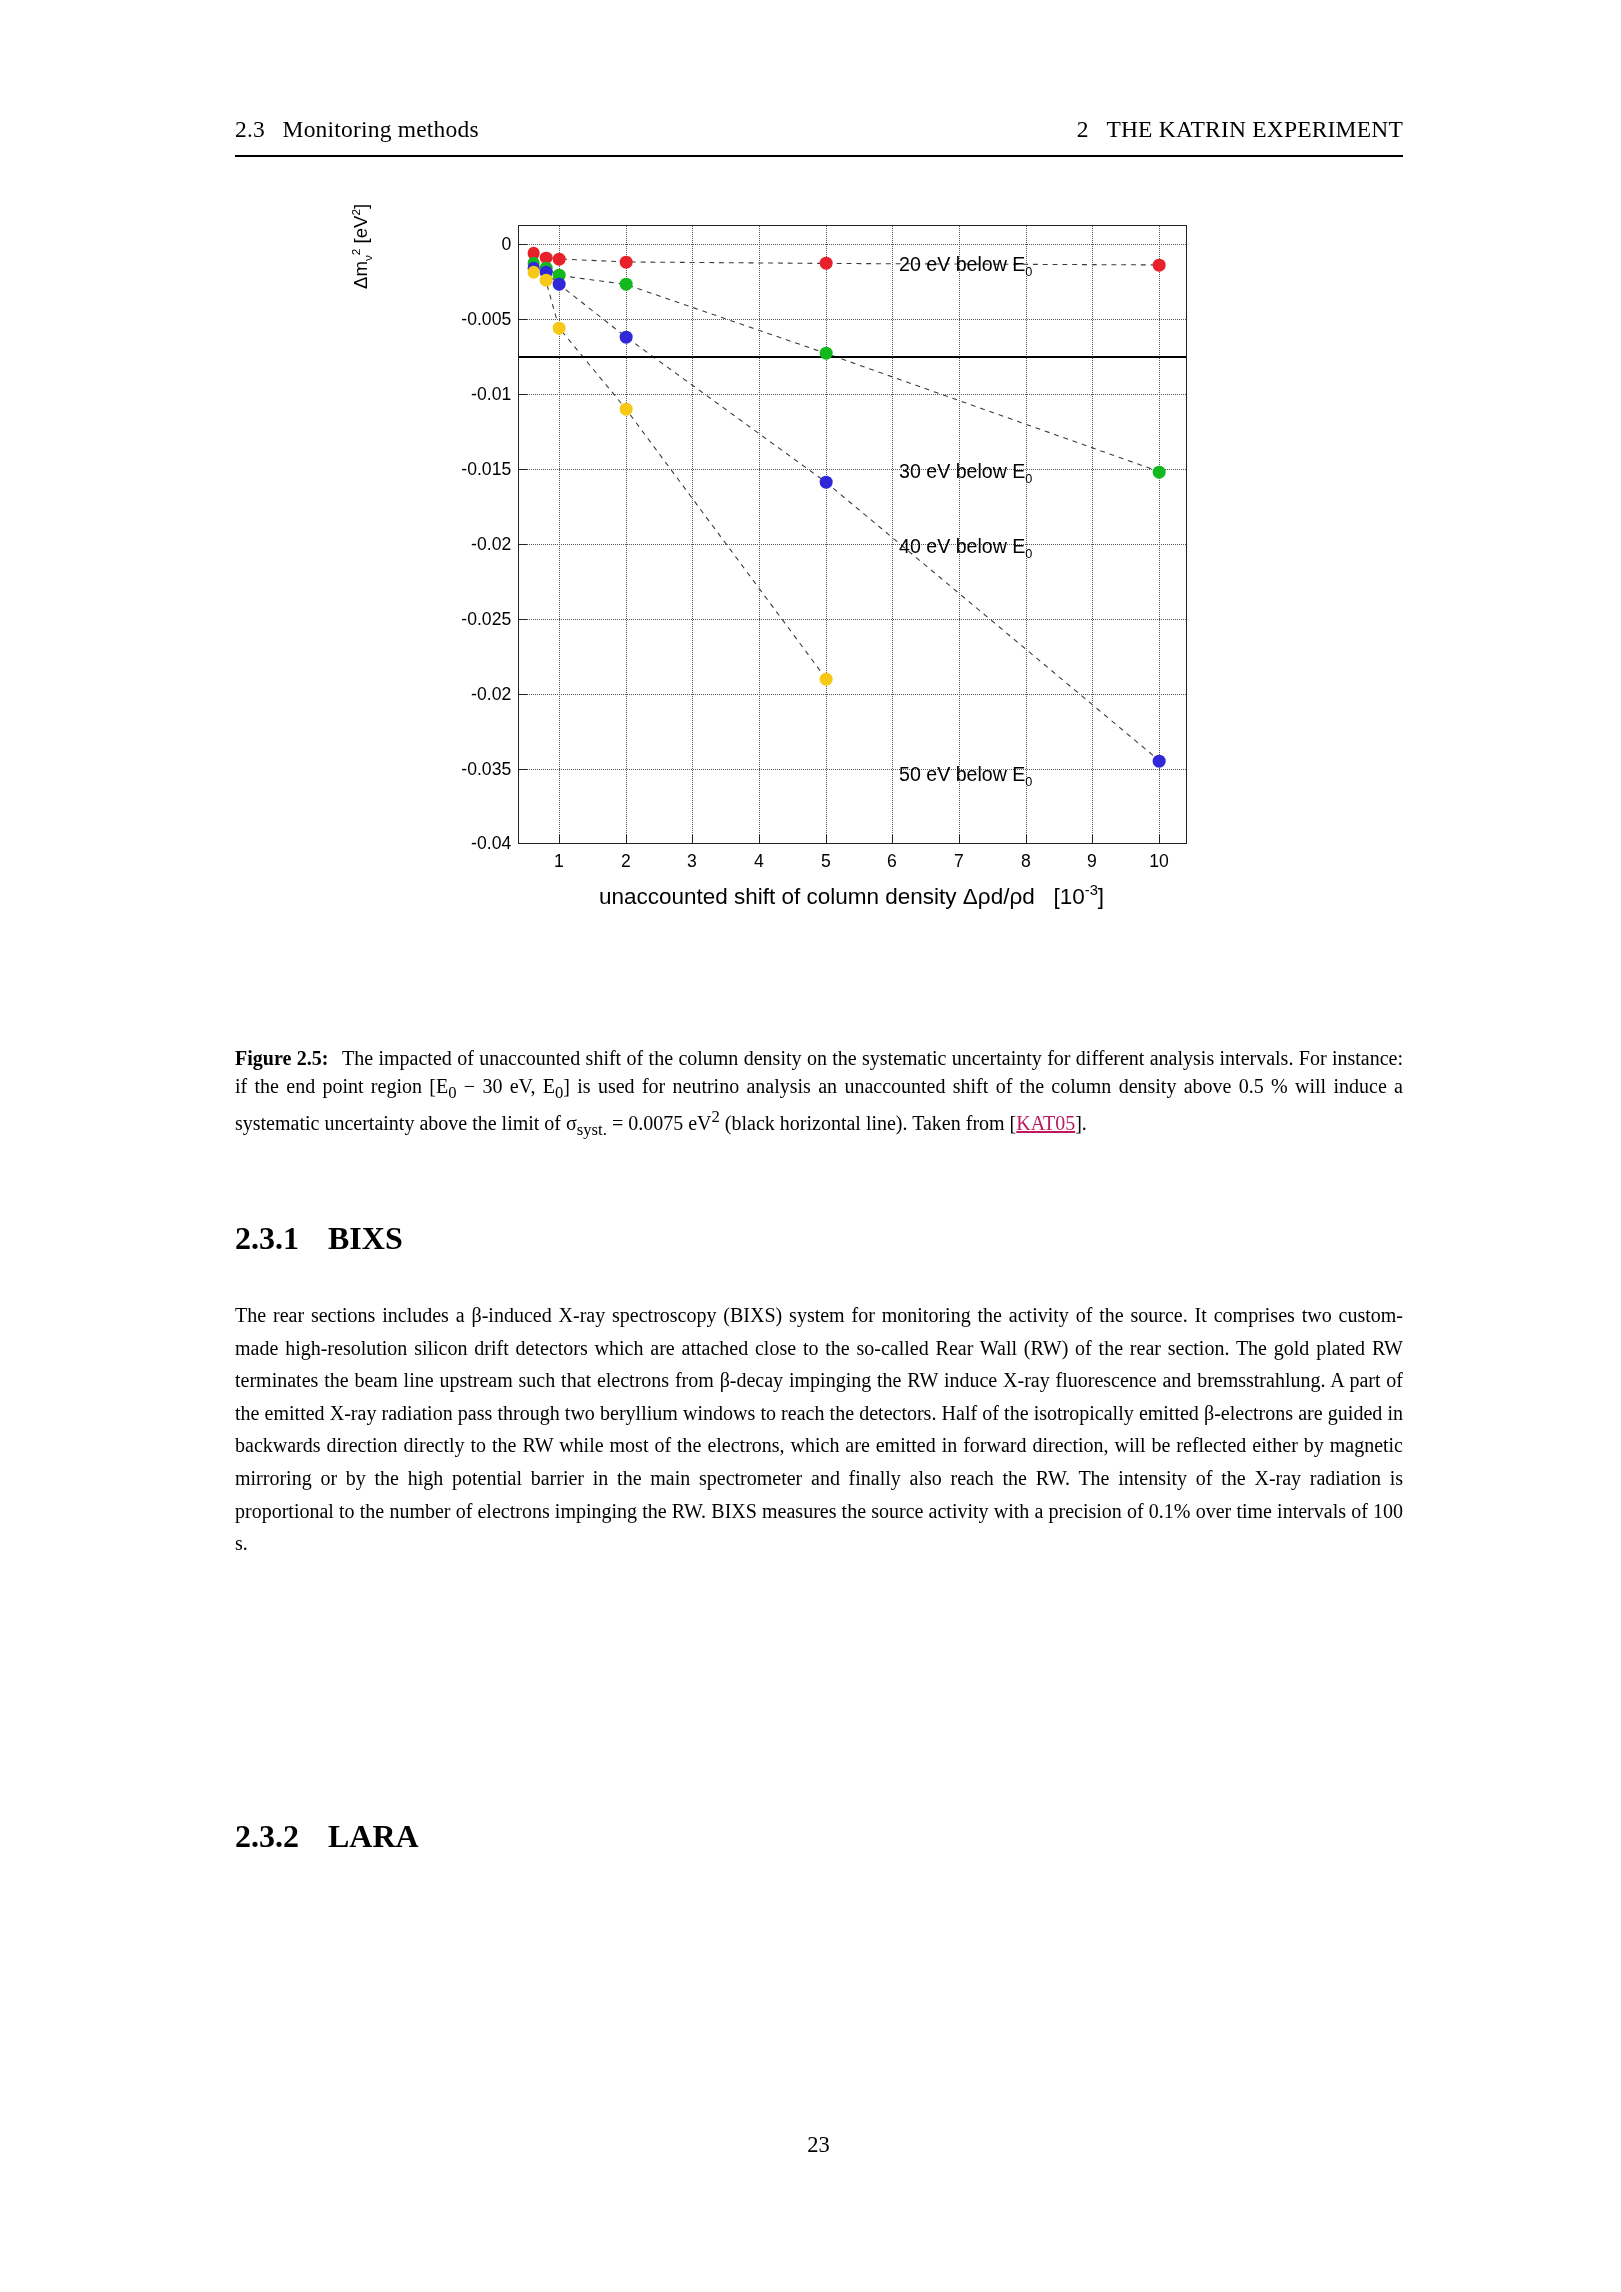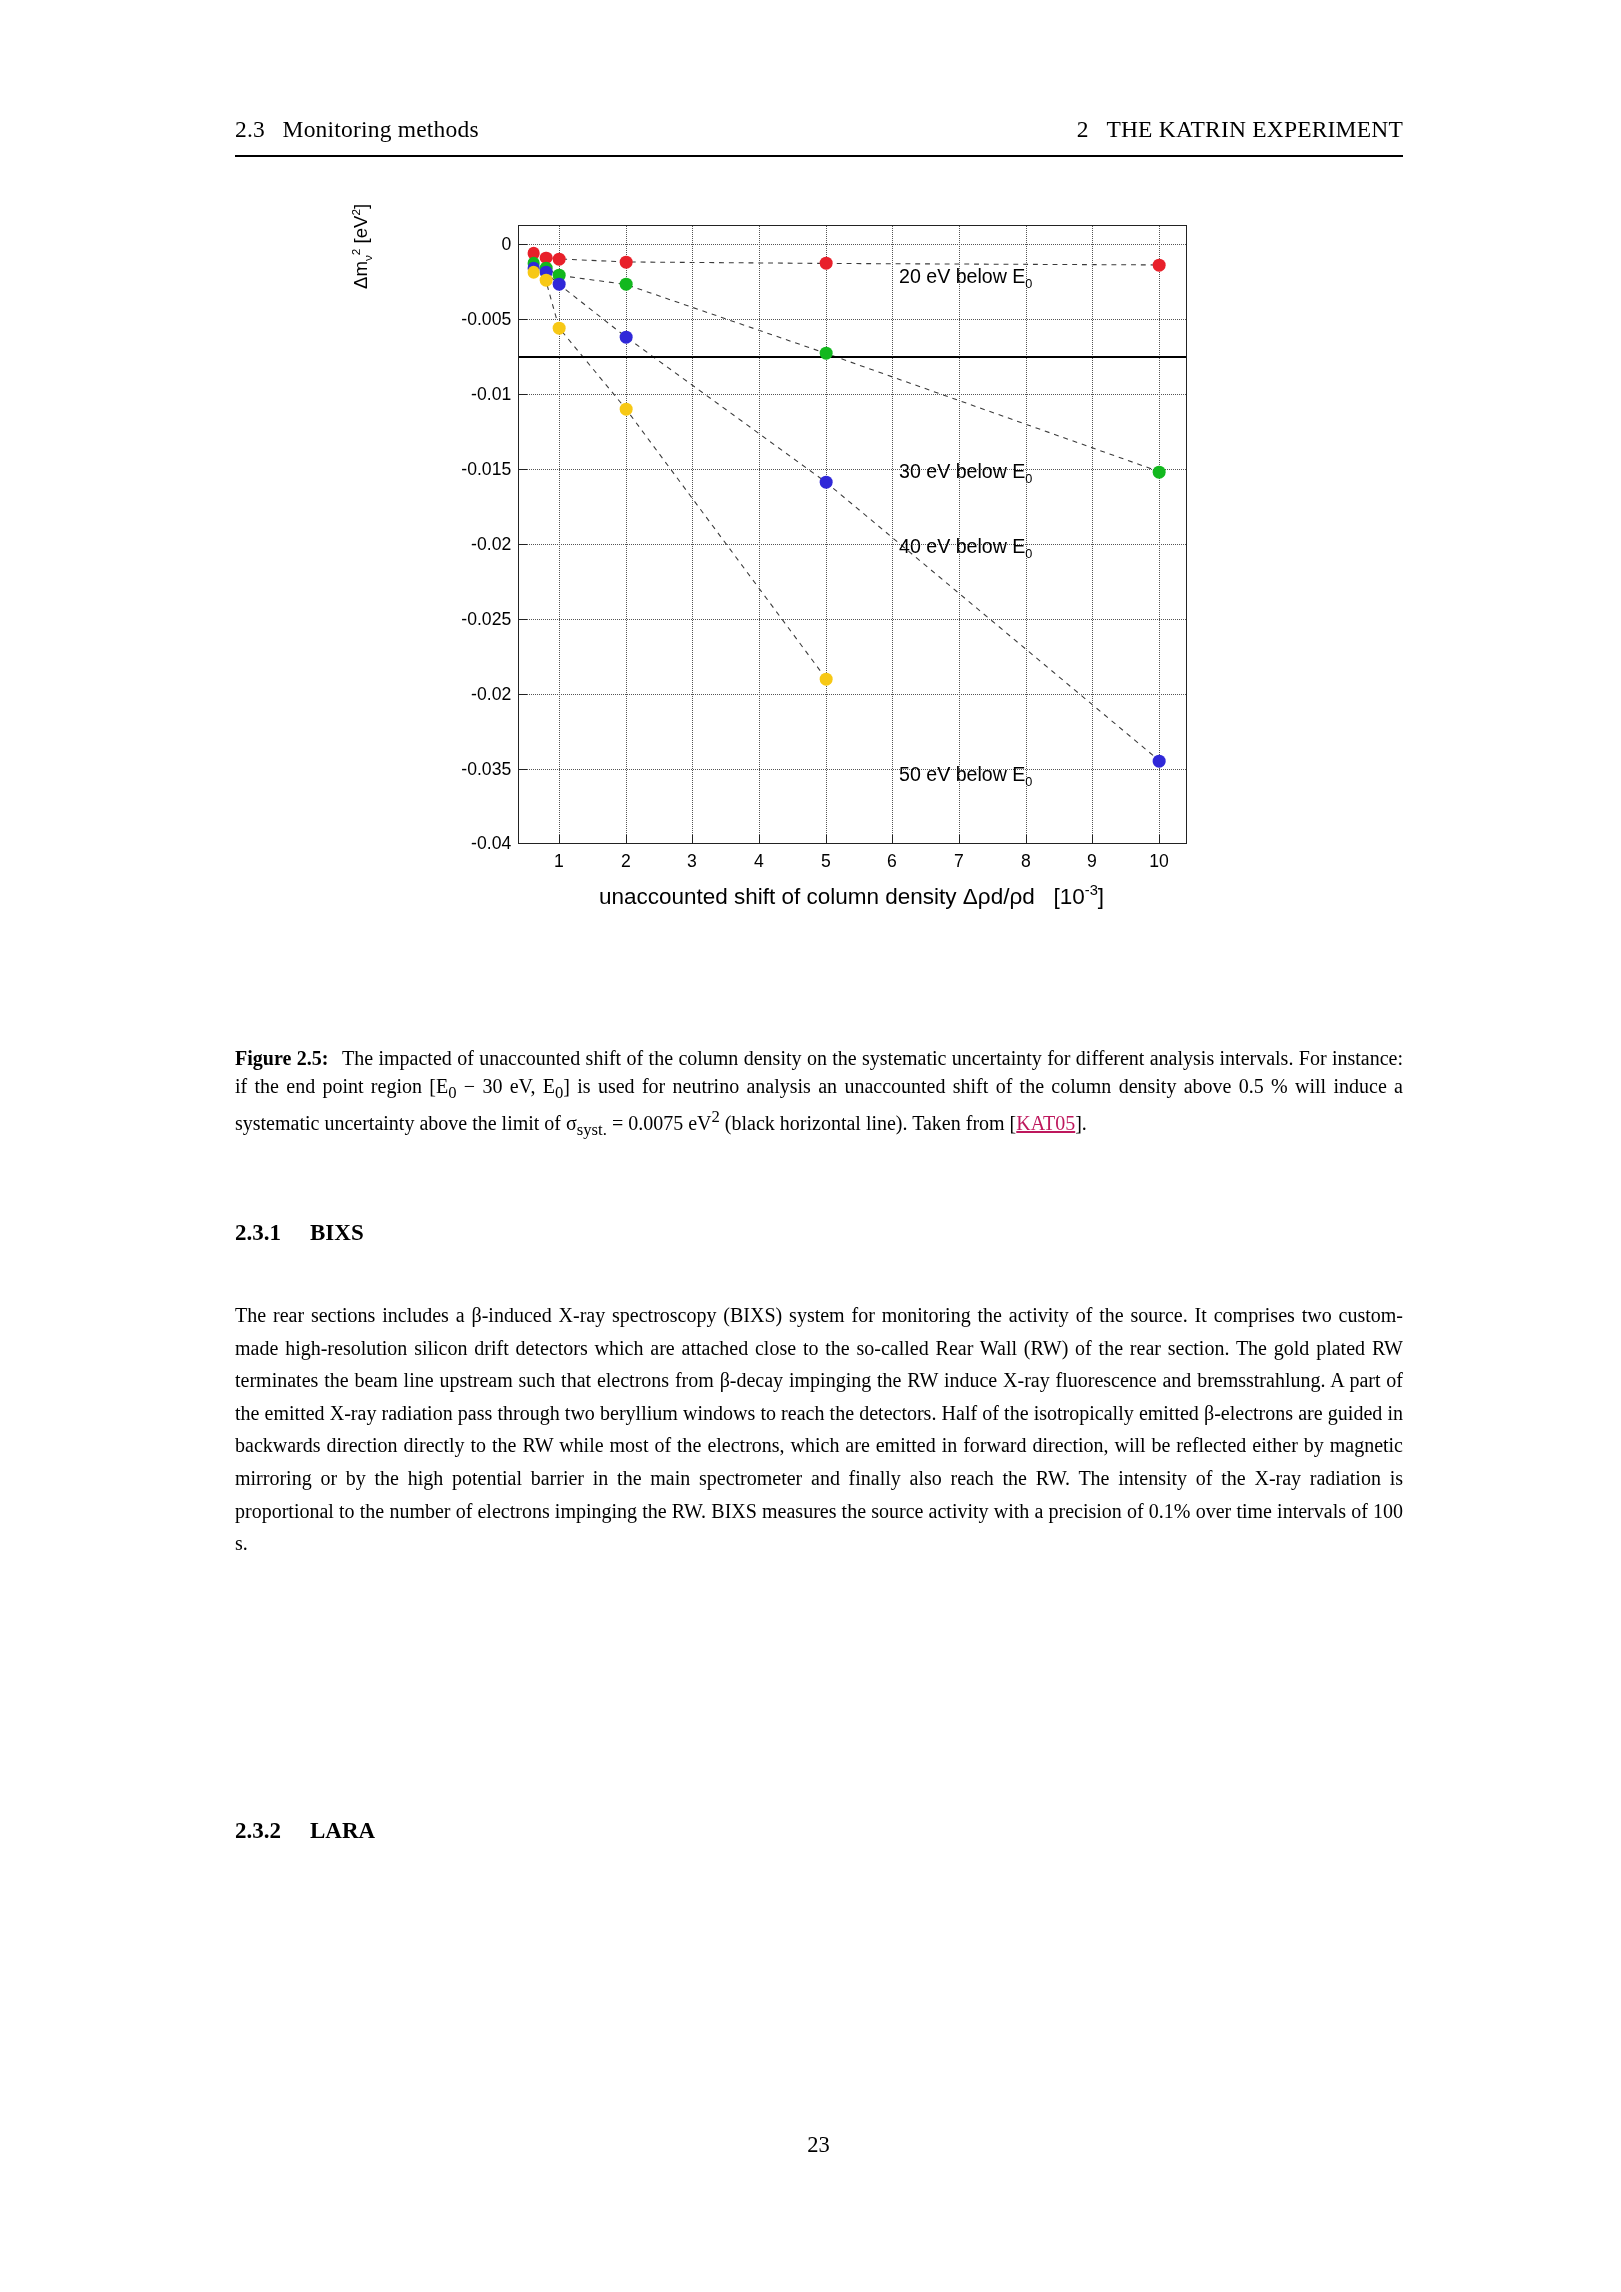--- a/index.html
+++ b/index.html
@@ -174,21 +174,21 @@
   }
   .caption b { font-weight: bold; }
   .cite { color: #be185d; }
   .caption .lead { margin-right: 13.7px; }
 
   
   .subhead {
     position: absolute;
     left: 227px;
     font-weight: bold;
-    font-size: 23px;
+    font-size: 32px;
   }
   .subhead .num { margin-right: 29px; }
   .para {
     position: absolute;
     left: 227px;
     width: 1168px;
     font-size: 20px;
     line-height: 1.63;
     text-align: justify;
   }
@@ -303,21 +303,21 @@
         <div class="dot" style="left: 27px; top: 46px; background: rgb(48, 40, 216);"></div>
         <div class="dot" style="left: 40px; top: 58px; background: rgb(48, 40, 216);"></div>
         <div class="dot" style="left: 107px; top: 111px; background: rgb(48, 40, 216);"></div>
         <div class="dot" style="left: 307px; top: 256px; background: rgb(48, 40, 216);"></div>
         <div class="dot" style="left: 640px; top: 535px; background: rgb(48, 40, 216);"></div>
         <div class="dot" style="left: 14.7px; top: 46px; background: rgb(247, 200, 21);"></div>
         <div class="dot" style="left: 27px; top: 54px; background: rgb(247, 200, 21);"></div>
         <div class="dot" style="left: 40px; top: 102px; background: rgb(247, 200, 21);"></div>
         <div class="dot" style="left: 107px; top: 183px; background: rgb(247, 200, 21);"></div>
         <div class="dot" style="left: 307px; top: 453px; background: rgb(247, 200, 21);"></div>
-        <div class="annot" style="left: 380px; top: 40px; margin-top: 12px;">20 eV below E<sub>0</sub></div>
+        <div class="annot" style="left: 380px; top: 40px;">20 eV below E<sub>0</sub></div>
         <div class="annot" style="left: 380px; top: 247px;">30 eV below E<sub>0</sub></div>
         <div class="annot" style="left: 380px; top: 322px;">40 eV below E<sub>0</sub></div>
         <div class="annot" style="left: 380px; top: 550px;">50 eV below E<sub>0</sub></div>
       </div>
 
     <div class="xlabel">
       unaccounted shift of column density Δρd/ρd&nbsp;&nbsp; [10<sup>-3</sup>]
     </div>
   </div>
 

